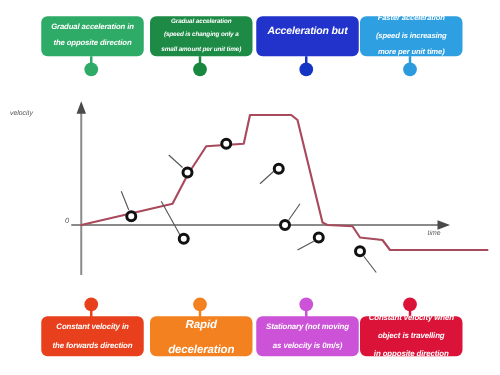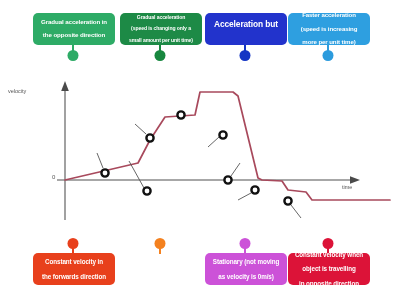--- a/index.html
+++ b/index.html
@@ -3,21 +3,21 @@
 <meta charset="utf-8">
 <style>
   html,body{margin:0;padding:0;}
   body{
     width:400px;height:300px;
     background:#ffffff;
     font-family:"Liberation Sans",sans-serif;
     overflow:hidden;
     position:relative;
   }
-  #stage{position:absolute;left:0;top:0;width:400px;height:300px;}
+  #stage{position:absolute;left:0;top:0;width:400px;height:300px;font-style:italic;}
 
   
   .card{
     position:absolute;
     box-sizing:border-box;
     border-radius:5px;
     color:#ffffff;
     text-align:center;
     display:flex;
     align-items:center;
@@ -148,20 +148,26 @@
     <span>
       <span>Constant velocity in</span><br>
       <span>the forwards direction</span>
     </span>
   </div>
 
   <div class="pin" style="left:155px;top:238px;width:10px;height:20px;">
     <div class="dot" style="top:0;background:#f4811f;"></div>
     <div class="stem" style="top:6px;height:10px;background:#f4811f;"></div>
   </div>
+  <div class="card" style="left:120px;top:253px;width:82px;height:32px;background:#f4811f;font-size:9.2px;">
+    <span>
+      <span>Rapid</span><br>
+      <span>deceleration</span>
+    </span>
+  </div>
 
   <div class="pin" style="left:240px;top:238px;width:10px;height:20px;">
     <div class="dot" style="top:0;background:#cc52d8;"></div>
     <div class="stem" style="top:6px;height:10px;background:#cc52d8;"></div>
   </div>
   <div class="card" style="left:205px;top:253px;width:82px;height:32px;background:#cc52d8;font-size:6.3px;">
     <span>
       <span>Stationary (not moving</span><br>
       <span>as velocity is 0m/s)</span>
     </span>

